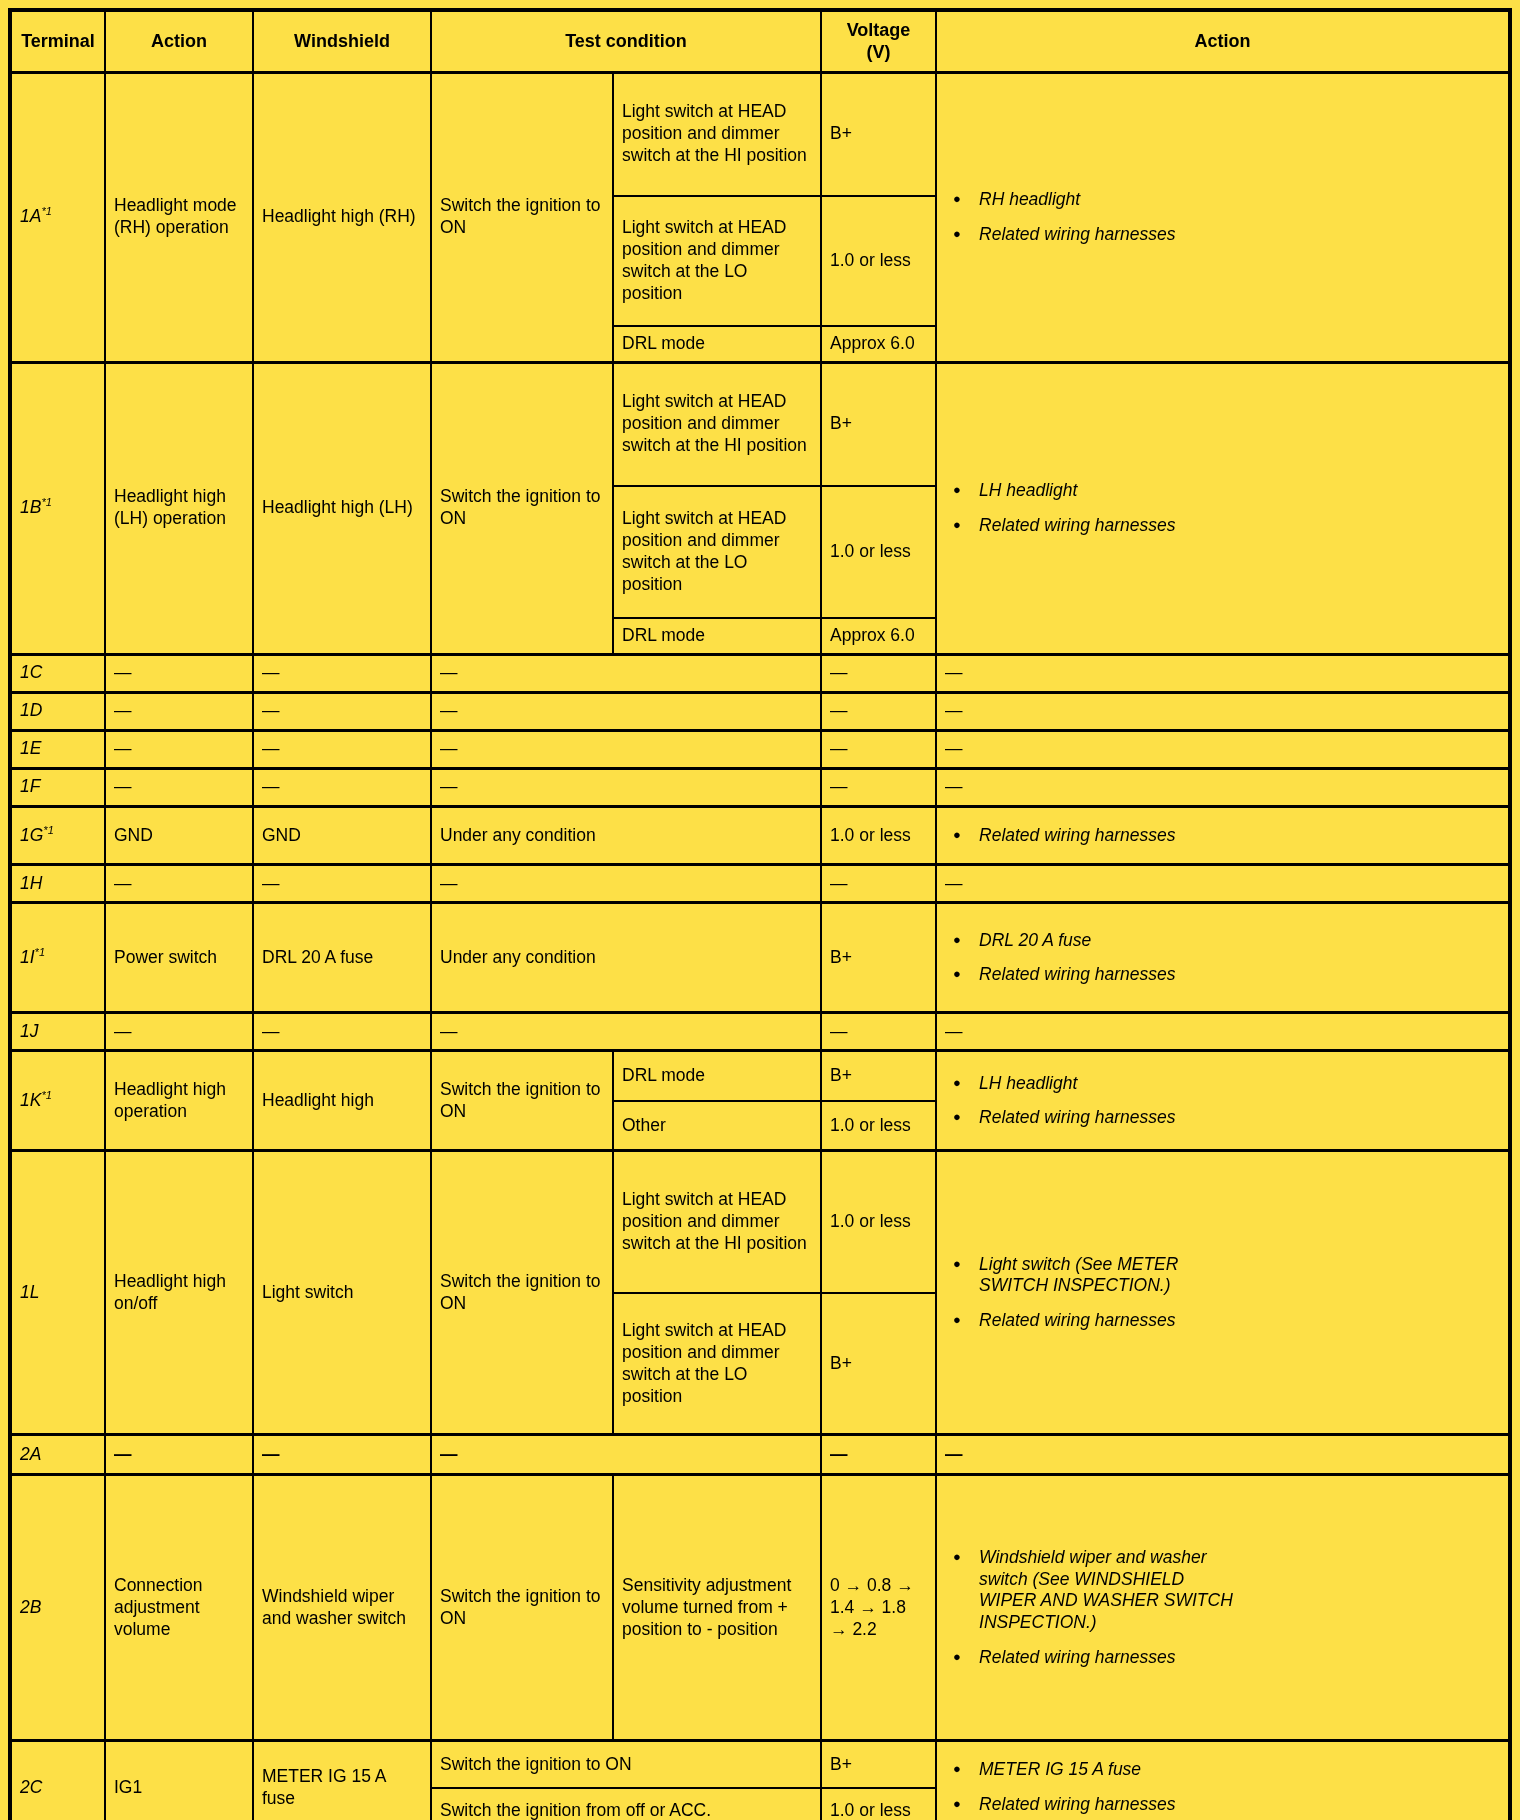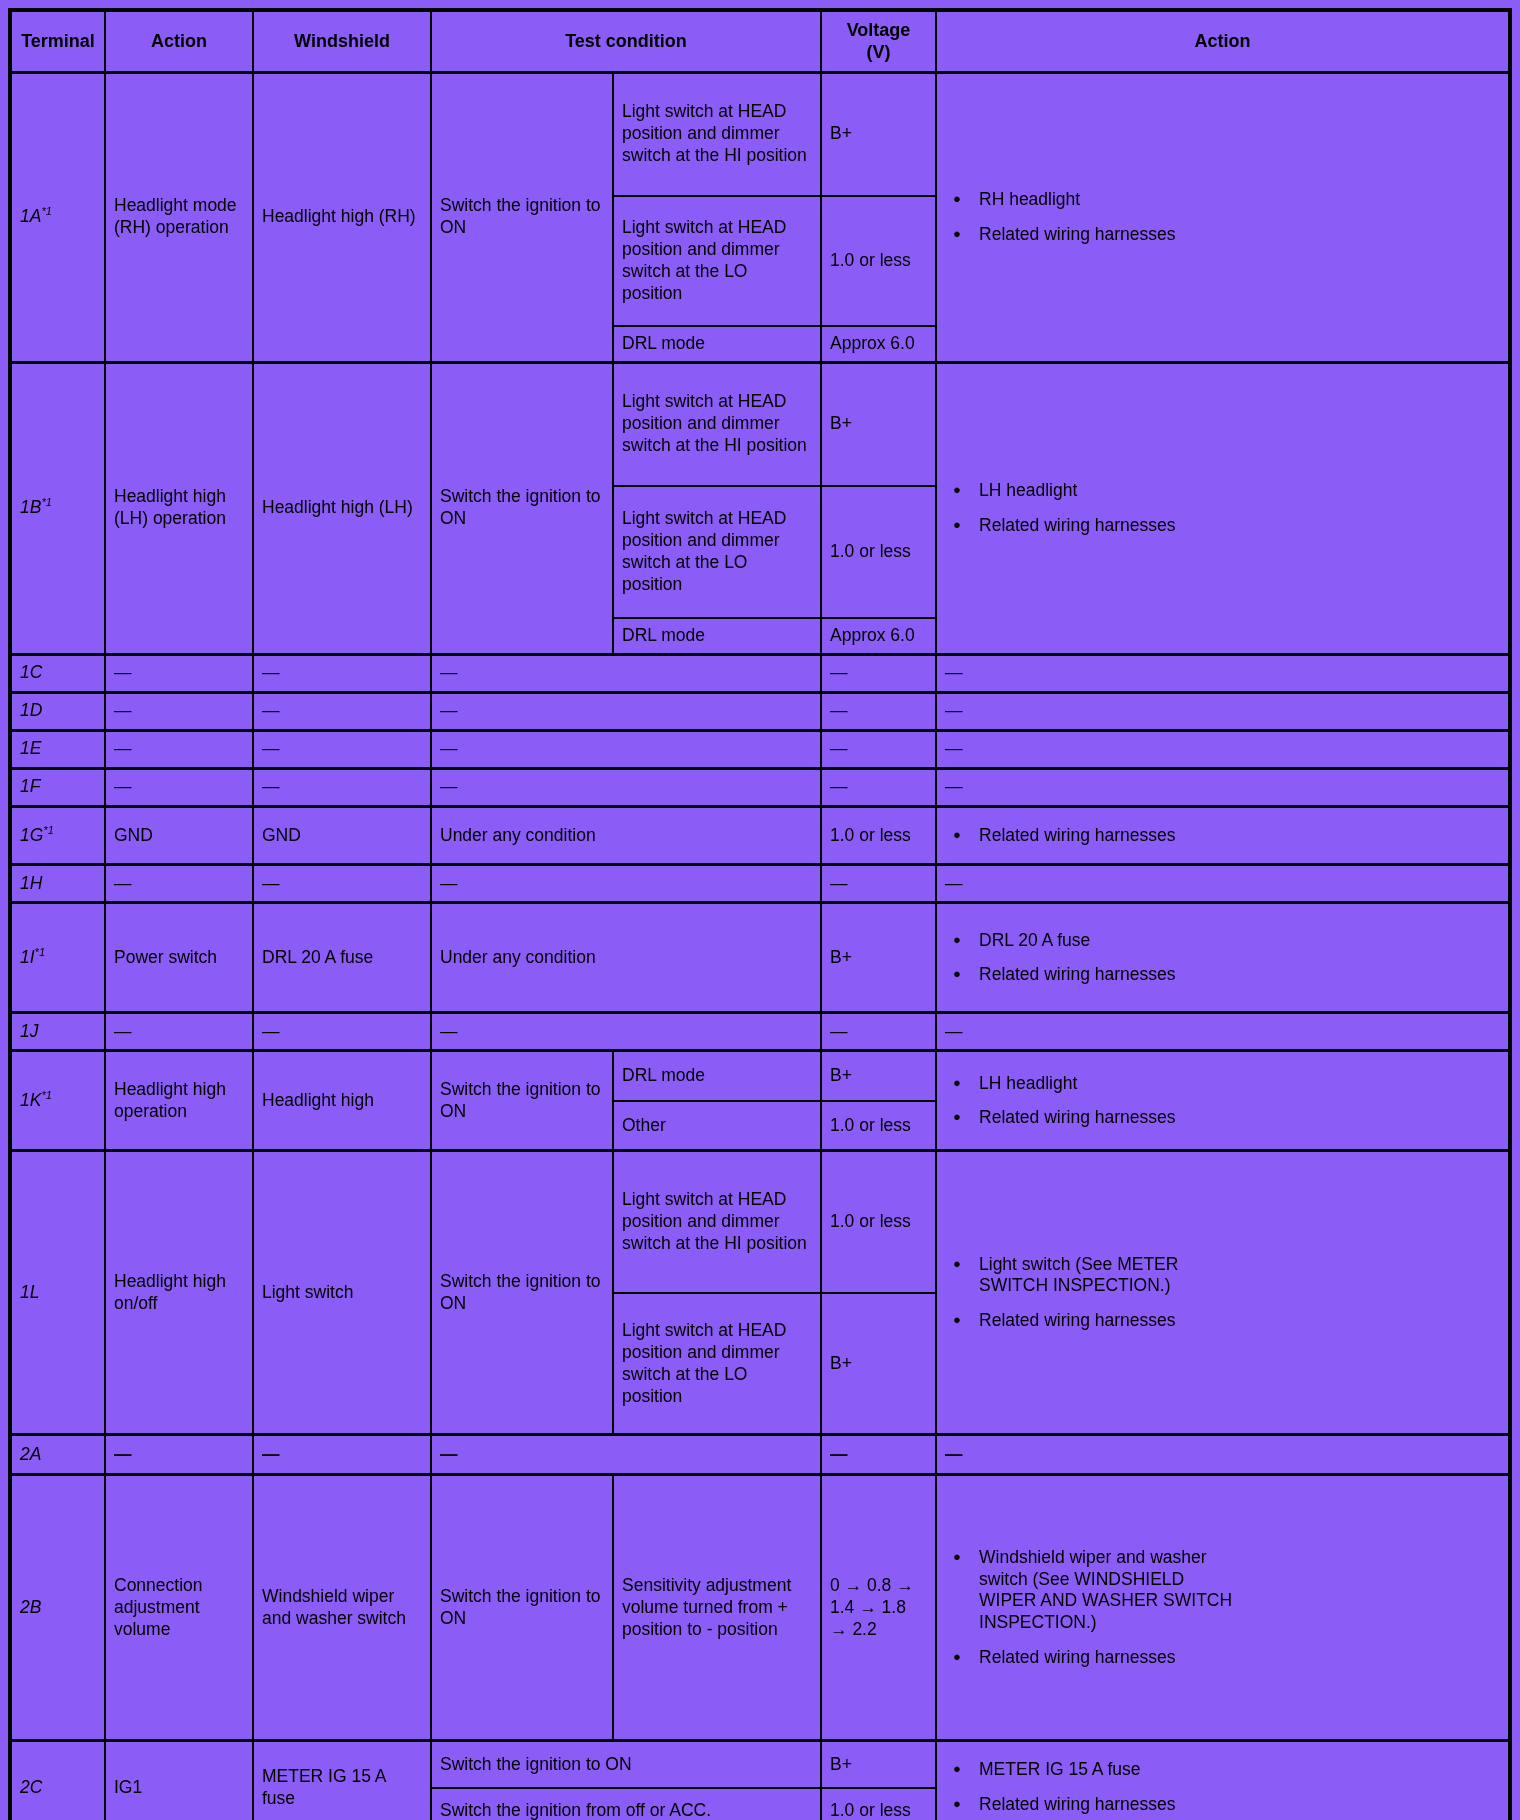--- a/index.html
+++ b/index.html
@@ -9,21 +9,21 @@
   }
   body {
     width: 1520px;
     height: 1820px;
     font-family: "Liberation Sans", sans-serif;
     color: #000;
   }
   .page {
     width: 1520px;
     height: 1820px;
-    background: #8b5cf6;
+    background: #fde047;
     box-sizing: border-box;
     padding: 8px;
   }
   table.tv {
     border-collapse: collapse;
     table-layout: fixed;
     width: 1504px;
     border: 4px solid #000;
   }
   table.tv th, table.tv td {
@@ -49,20 +49,21 @@
   ul.actions {
     list-style: none;
     margin: 0;
     padding: 0 0 0 6px;
   }
   ul.actions li {
     position: relative;
     padding-left: 28px;
     margin: 13px 0;
     max-width: 255px;
+    font-style: italic;
   }
   ul.actions li::before {
     content: "●";
     position: absolute;
     left: 2px;
     top: 2px;
     font-size: 13px;
   }
   td.bold-dash { font-weight: bold; }
 </style>

